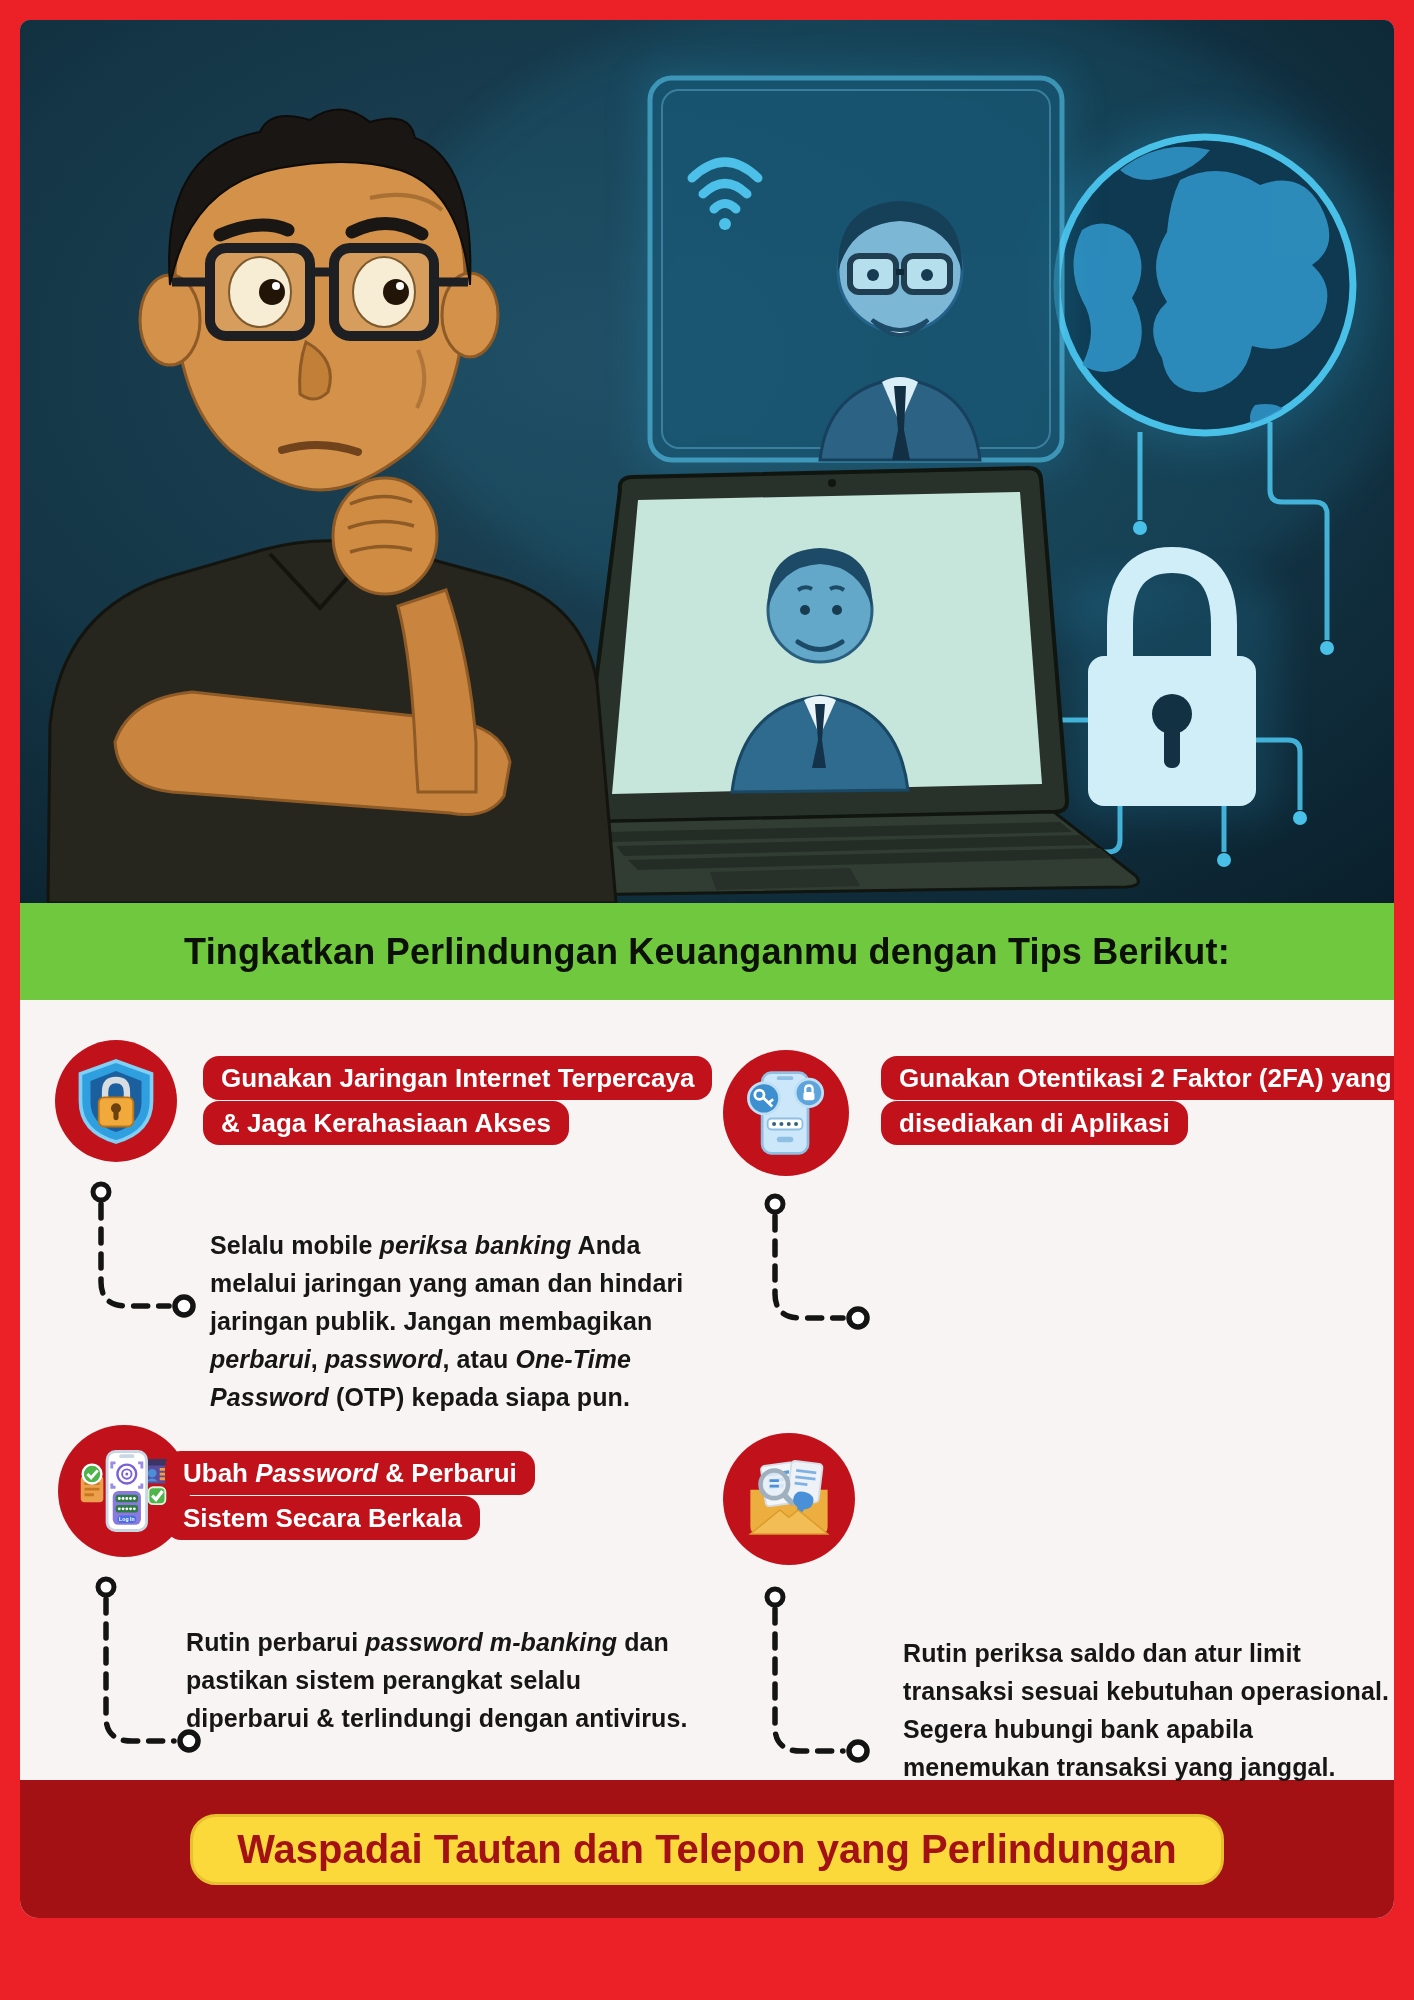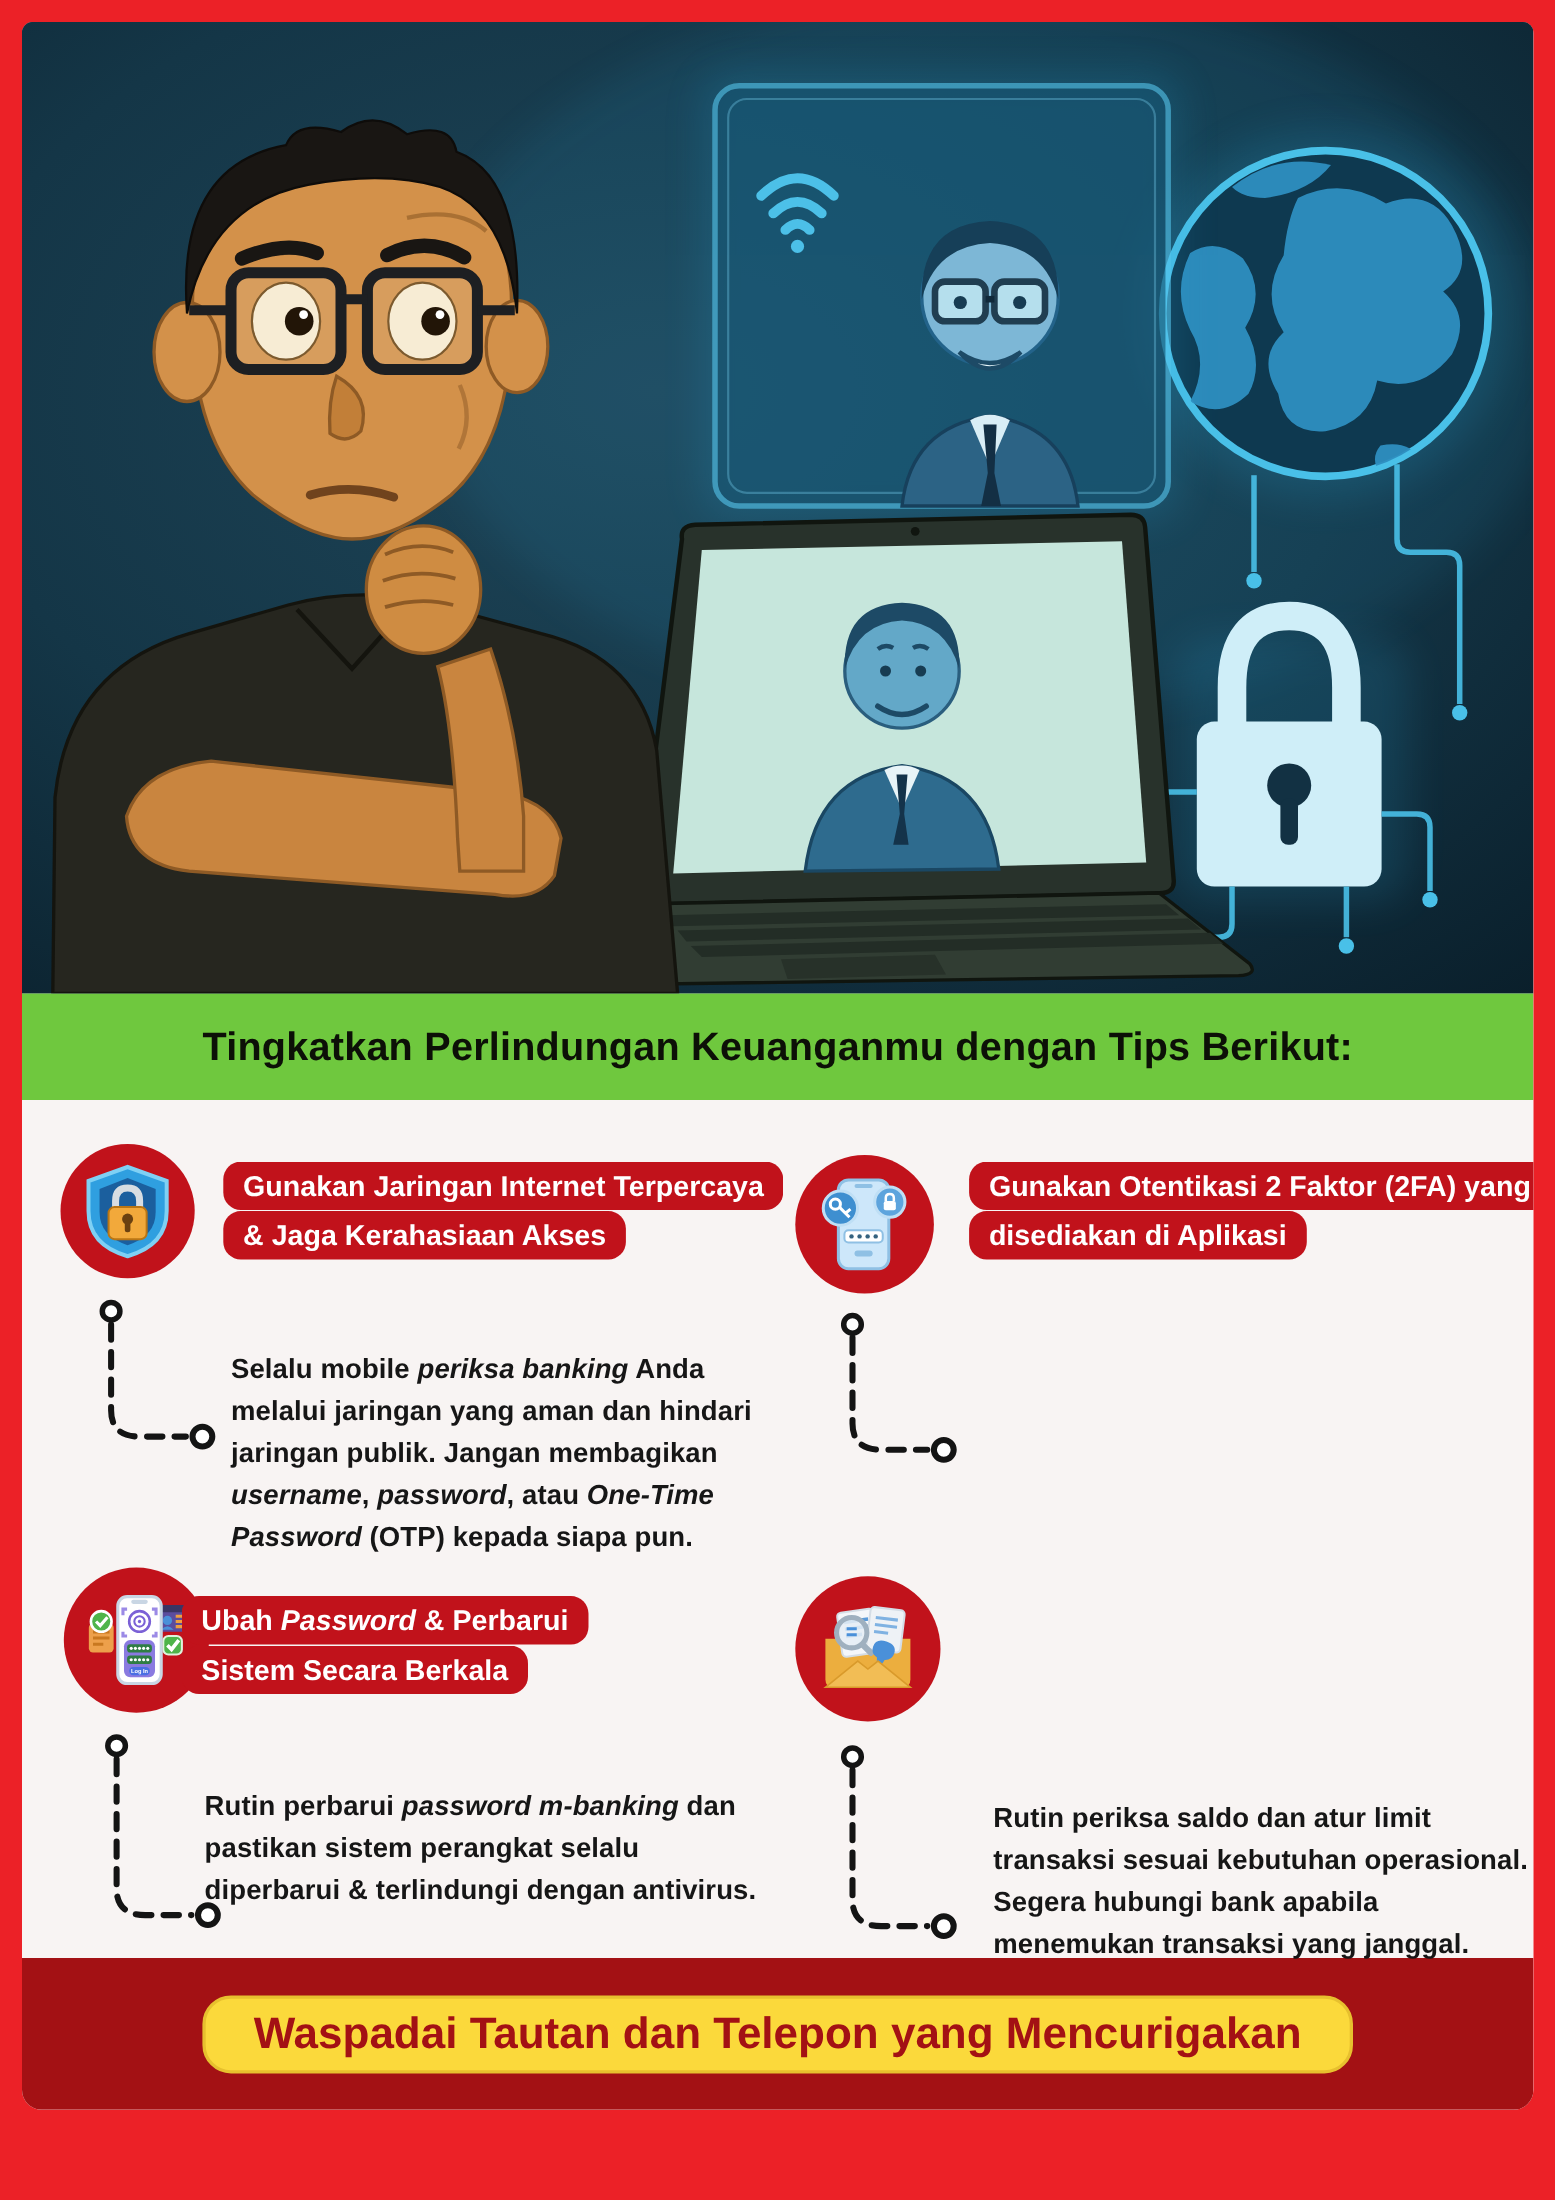--- a/index.html
+++ b/index.html
@@ -230,21 +230,21 @@
           <circle cx="45" cy="56" r="5.5" fill="#6b4110"></circle>
           <rect x="42.2" y="58" width="5.6" height="11" rx="2.5" fill="#6b4110"></rect>
         </svg>
       </div>
       <svg class="connector" width="130" height="168" viewBox="0 0 130 168">
         <circle cx="18" cy="14" r="8" fill="#fff" stroke="#141414" stroke-width="5"></circle>
         <path d="M18 26 V104 Q18 128 44 128 H86" fill="none" stroke="#141414" stroke-width="5.5" stroke-dasharray="14 11" stroke-linecap="round"></path>
         <circle cx="101" cy="128" r="9" fill="#fff" stroke="#141414" stroke-width="5.5"></circle>
       </svg>
       <div class="pill-wrap"><span class="pill"><span>Gunakan Jaringan Internet Terpercaya &amp; Jaga Kerahasiaan Akses</span></span></div>
-      <div class="tip-body"><span>Selalu mobile </span><i>periksa banking</i><span> Anda melalui jaringan yang aman dan hindari jaringan publik. Jangan membagikan </span><i>username</i><span>, </span><i>password</i><span>, atau </span><i>One-Time Password</i><span> (OTP) kepada siapa pun.</span></div>
+      <div class="tip-body"><span>Selalu mobile </span><i>periksa banking</i><span> Anda melalui jaringan yang aman dan hindari jaringan publik. Jangan membagikan </span><i>perbarui</i><span>, </span><i>password</i><span>, atau </span><i>One-Time Password</i><span> (OTP) kepada siapa pun.</span></div>
     </div>
 
     <div class="tip tip2">
       <div class="tip-icon">
         <svg width="88" height="92" viewBox="0 0 96 100">
           <rect x="22" y="6" width="50" height="88" rx="10" fill="#cde7fa" stroke="#8fc0e4" stroke-width="3"></rect>
           <rect x="38" y="10" width="18" height="4" rx="2" fill="#8fc0e4"></rect>
           <rect x="28" y="56" width="38" height="12" rx="4" fill="#ffffff" stroke="#8fc0e4" stroke-width="2"></rect>
           <circle cx="35" cy="62" r="2.2" fill="#35627f"></circle>
             <circle cx="43" cy="62" r="2.2" fill="#35627f"></circle>
@@ -341,17 +341,17 @@
         <path d="M18 26 V144 Q18 168 44 168 H86" fill="none" stroke="#141414" stroke-width="5.5" stroke-dasharray="14 11" stroke-linecap="round"></path>
         <circle cx="101" cy="168" r="9" fill="#fff" stroke="#141414" stroke-width="5.5"></circle>
       </svg>
       <div class="tip-body"><span>Rutin periksa saldo dan atur limit transaksi sesuai kebutuhan operasional. Segera hubungi bank apabila menemukan transaksi yang janggal.</span></div>
     </div>
 
   </div>
 
   <div class="footer">
     <div class="warning-pill">
-      <span class="warning-text">Waspadai Tautan dan Telepon yang Mencurigakan</span>
+      <span class="warning-text">Waspadai Tautan dan Telepon yang Perlindungan</span>
     </div>
   </div>
 
 </div>
 
 </body></html>

